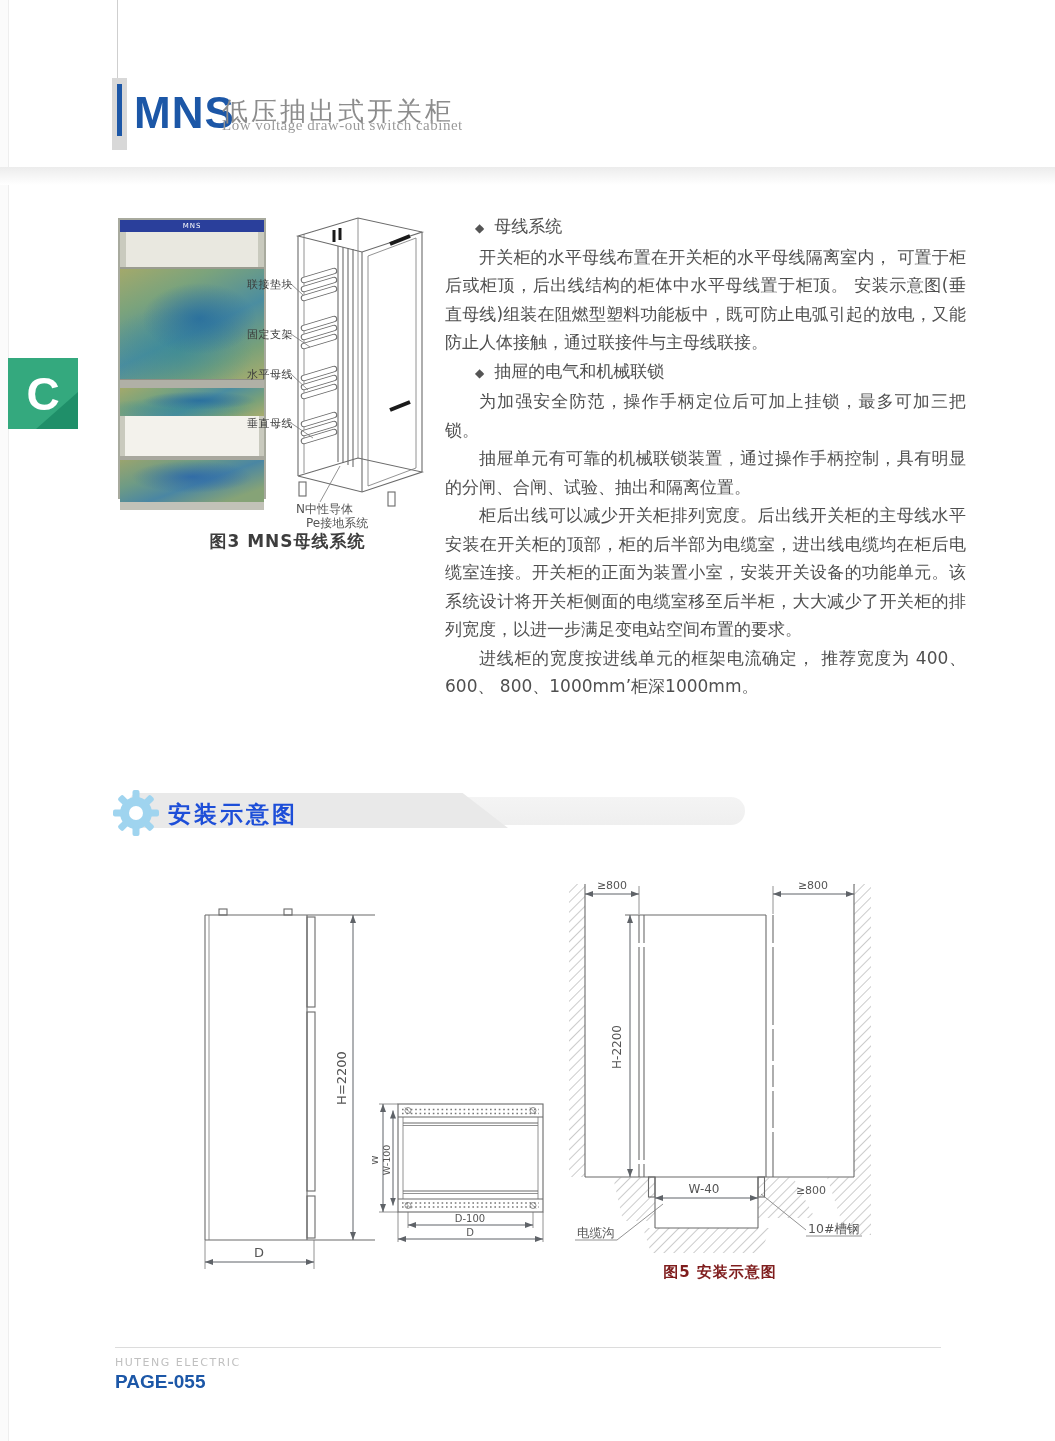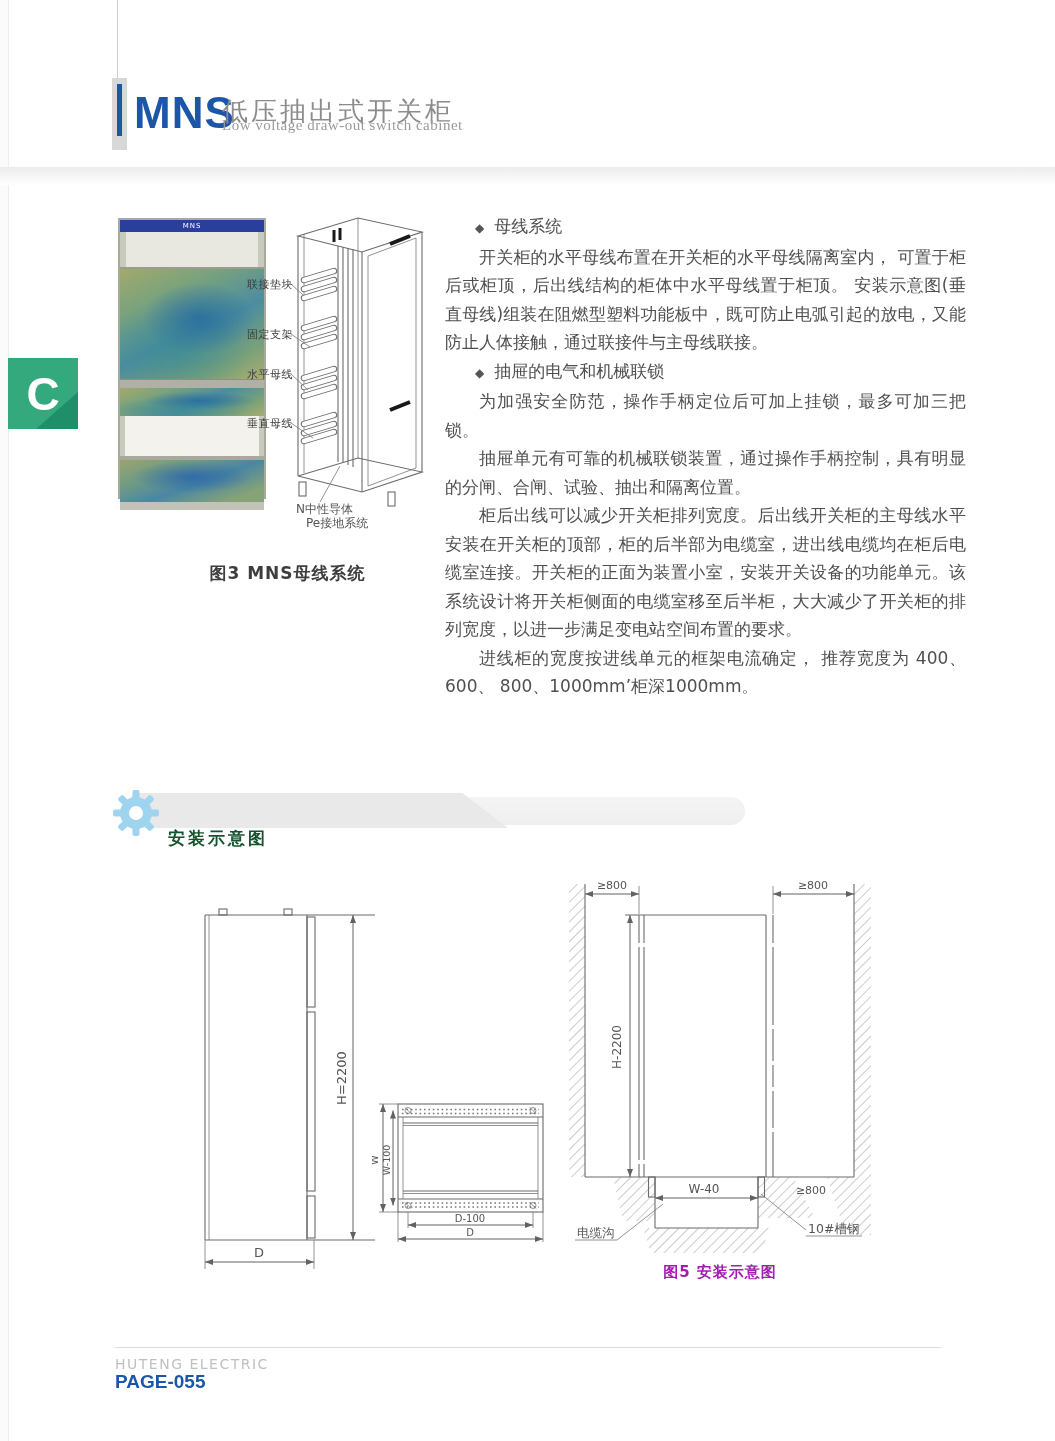--- a/index.html
+++ b/index.html
@@ -35,41 +35,41 @@
      radial-gradient(ellipse 60% 55% at 50% 40%, rgba(40,100,170,.8), rgba(40,100,170,0) 70%),
      linear-gradient(160deg,#9aa46e 0%,#6e9b85 30%,#4a86a3 55%,#86a377 85%);}
   .photo .pA{height:110px;}
   .photo .rail{height:8px;background:#b0b0a6;border-top:1px solid #8e8e84;}
   .photo .pA2{height:28px;}
   .photo .gap{height:40px;background:#f3f2ec;border-bottom:4px solid #a8a89e;box-shadow:inset 5px 0 0 #c9cabe, inset -5px 0 0 #c9cabe;}
   .photo .pB{height:42px;}
   .photo .base{height:8px;background:#c2c2b8;}
   
   .figlabel{font-size:11px;color:#3a3a3a;letter-spacing:.5px;}
-  .fig-caption{left:115px;top:562px;width:345px;text-align:center;font-size:17px;color:#3d3d3d;font-weight:600;letter-spacing:1px;}
+  .fig-caption{left:115px;top:530px;width:345px;text-align:center;font-size:17px;color:#3d3d3d;font-weight:600;letter-spacing:1px;}
   
   .bodycol{left:445px;top:212px;width:521px;font-size:17px;line-height:28.5px;color:#4f4f4f;text-align:justify;}
   .bh{padding-left:30px;}
   .bh .dia{font-size:12px;margin-right:10px;color:#555;}
   .para{margin:0;text-indent:2em;}
   
   .band-soft{left:130px;top:797px;width:615px;height:28px;background:linear-gradient(#f4f4f4,#efefef);border-radius:0 14px 14px 0;}
   .band-main{left:130px;top:793px;width:378px;height:35px;background:#e9e9e9;border-top-left-radius:8px;
              clip-path:polygon(0 0,88% 0,100% 100%,0 100%);}
-  .band-title{left:168px;top:827px;font-size:17px;color:#14532d;font-weight:600;letter-spacing:3px;}
+  .band-title{left:168px;top:799px;font-size:23px;color:#1d4ed8;font-weight:600;letter-spacing:3px;}
   
   svg{display:block;}
   svg text{font-family:"DejaVu Sans",sans-serif;fill:#555;}
   .dline{stroke:#5f6368;stroke-width:1;fill:none;}
   .tline{stroke:#6b6b6b;stroke-width:1.1;fill:none;}
   .thin{stroke:#777;stroke-width:.8;fill:none;}
-  .fig5-caption{left:640px;top:1263px;width:160px;text-align:center;font-size:15px;color:#a21caf;font-weight:600;letter-spacing:1px;}
+  .fig5-caption{left:640px;top:1263px;width:160px;text-align:center;font-size:15px;color:#7f1d1d;font-weight:600;letter-spacing:1px;}
   
   .foot-line{left:115px;top:1347px;width:826px;height:1px;background:#dcdcdc;}
-  .foot-co{left:115px;top:1356px;font-size:14px;color:#c0c0c0;letter-spacing:1.5px;}
+  .foot-co{left:115px;top:1356px;font-size:11px;color:#c0c0c0;letter-spacing:1.5px;}
   .foot-page{left:115px;top:1371px;font-size:19px;font-weight:bold;color:#1c57a7;font-family:"Liberation Sans",sans-serif;}
 </style>
 </head>
 <body>
 
 <div>
 
   <div class="abs page-edge"></div>
 
   <div class="abs hdr-vline"></div>

